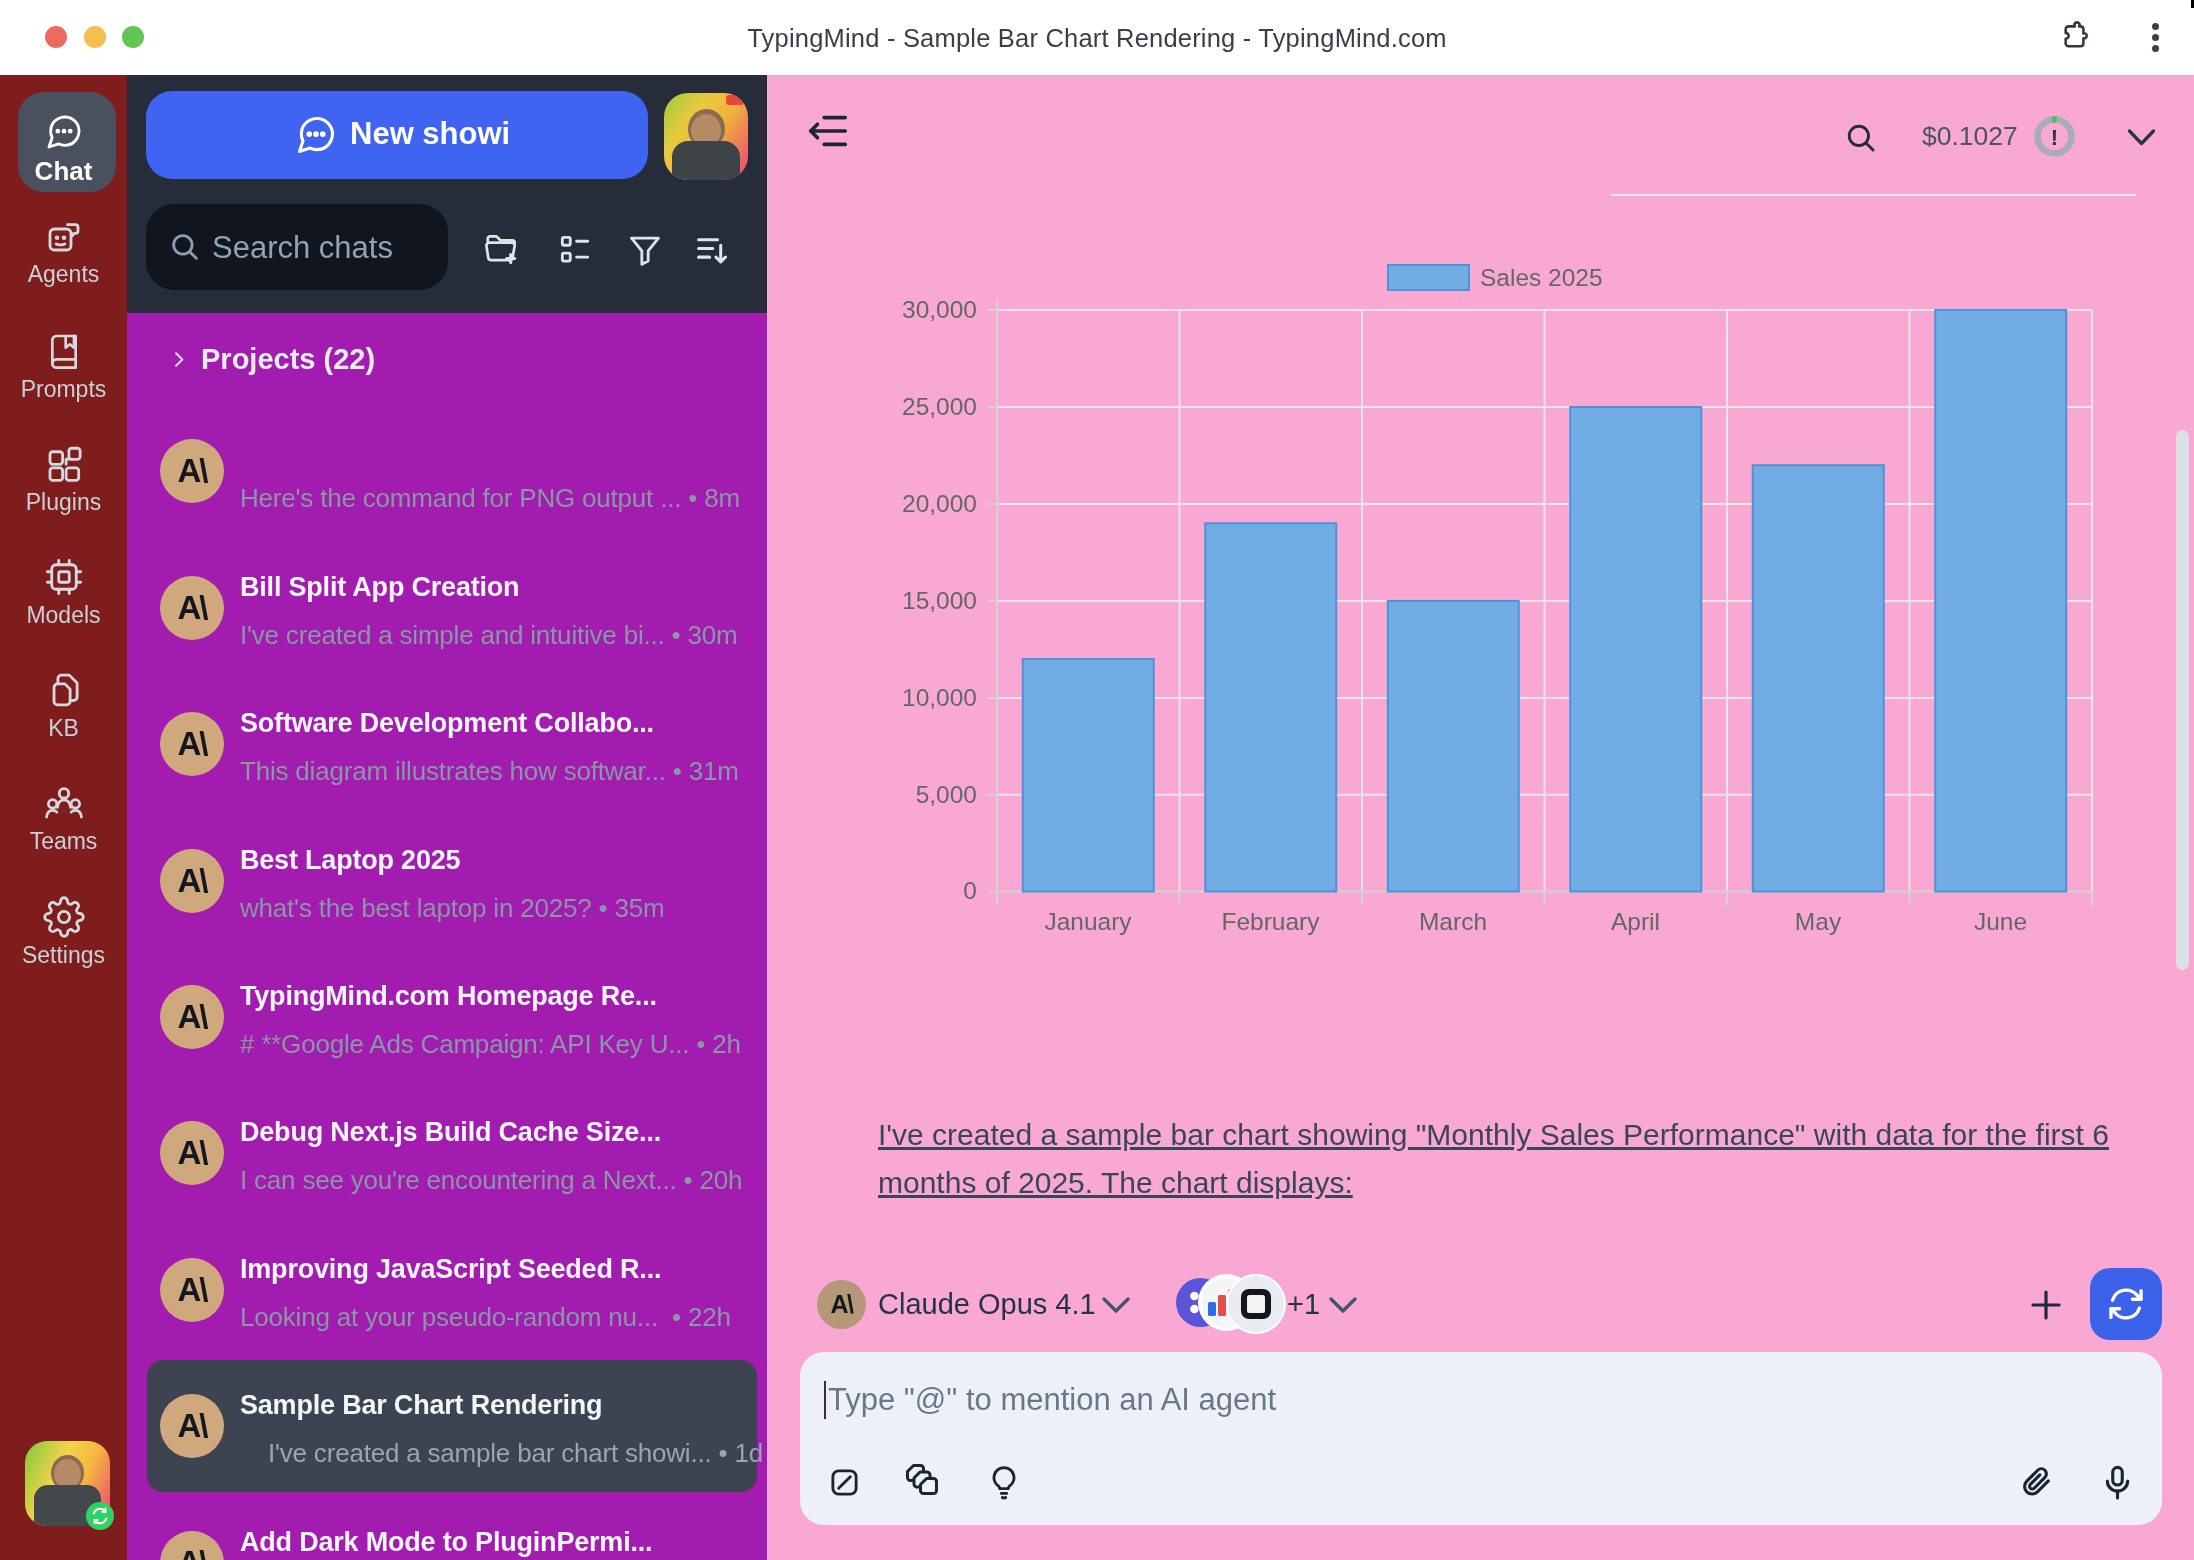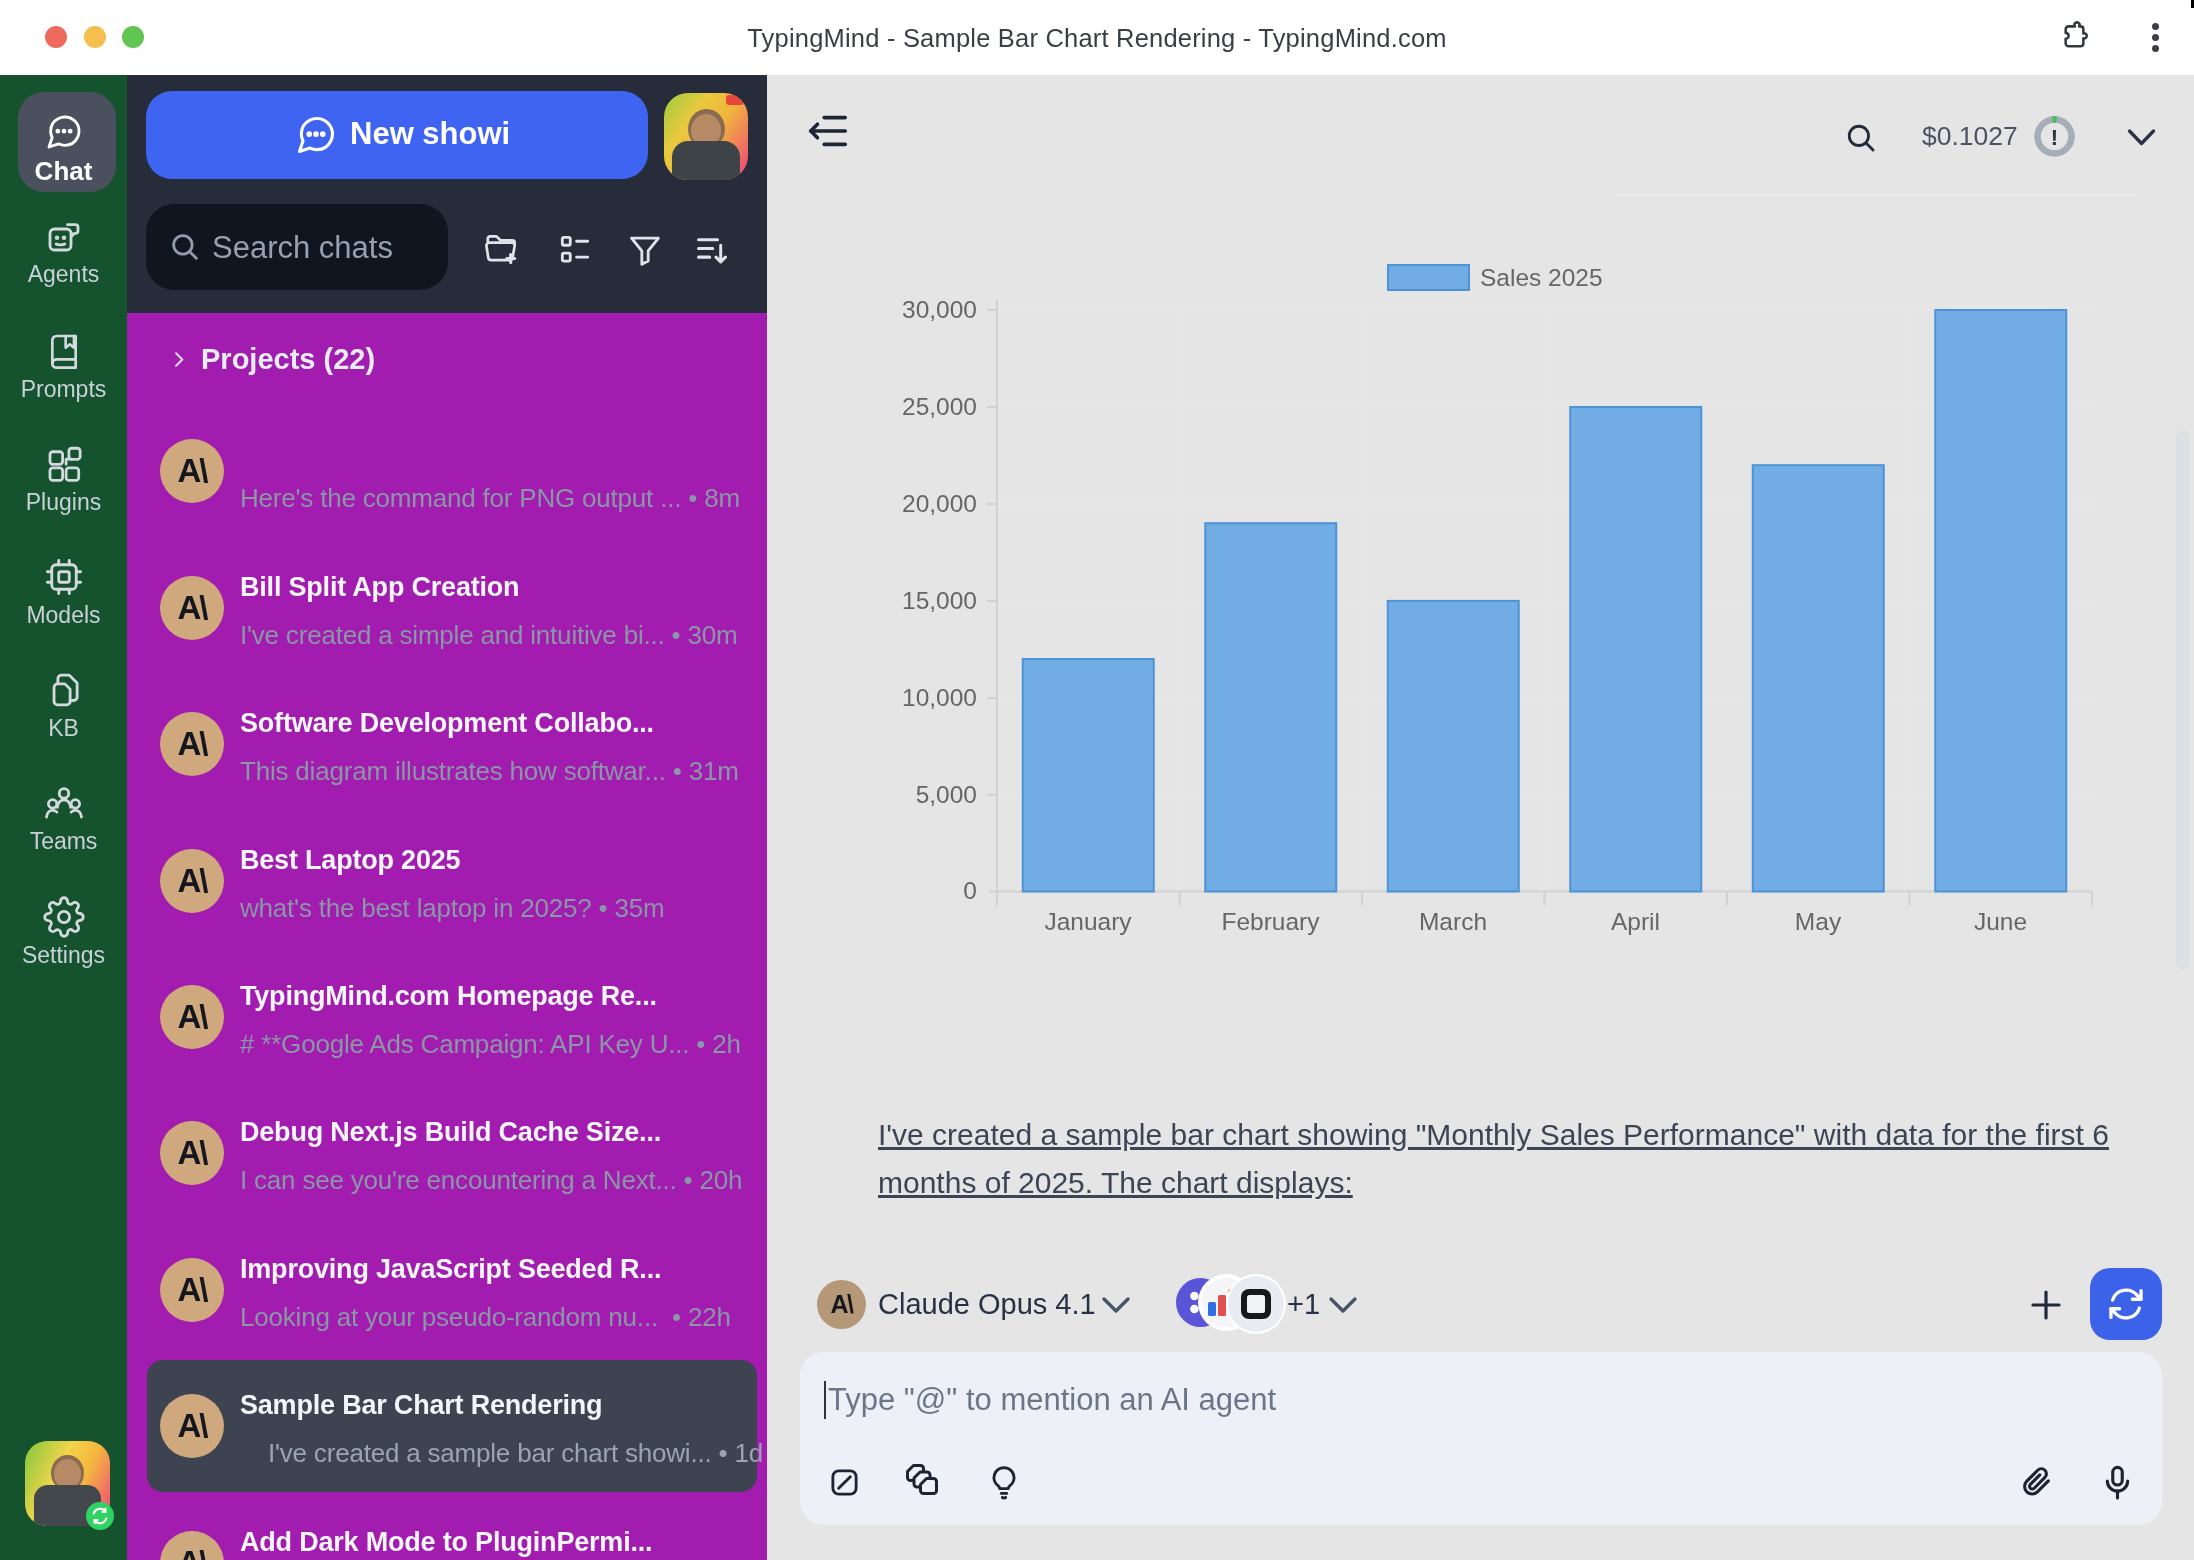--- a/index.html
+++ b/index.html
@@ -5,37 +5,37 @@
 * { margin:0; padding:0; box-sizing:border-box; }
 html,body { width:2194px; height:1560px; overflow:hidden; background:#fff; }
 body { font-family:"Liberation Sans", sans-serif; position:relative; }
 #app { position:absolute; inset:0; width:2194px; height:1560px; }
 .abs { position:absolute; }
 
 .titlebar { position:absolute; left:0; top:0; width:2194px; height:75px; background:#fff; }
 .tl { position:absolute; top:26px; width:22px; height:22px; border-radius:50%; }
 .title-text { position:absolute; top:24px; left:0; width:2194px; text-align:center; font-size:25.5px; color:#3a3f46; letter-spacing:-0.1px; letter-spacing:0.2px; }
 
-.nav { position:absolute; left:0; top:75px; width:127px; height:1485px; background:#14532d; }
+.nav { position:absolute; left:0; top:75px; width:127px; height:1485px; background:#7f1d1d; }
 .nav-item { position:absolute; left:0; width:127px; text-align:center; }
 .nav-label { font-size:23px; color:#c9d0da; }
 .nav-active-box { position:absolute; left:18px; top:17px; width:98px; height:100px; border-radius:26px; background:#4a505e; }
 
 .side-top { position:absolute; left:127px; top:75px; width:640px; height:238px; background:#262c3a; }
 .newchat { position:absolute; left:19px; top:16px; width:502px; height:88px; border-radius:26px; background:#3f64f2; color:#fff; font-size:31px; font-weight:700; }
 .avatar-u { position:absolute; left:537px; top:18px; width:84px; height:87px; border-radius:24px; overflow:hidden; }
 .searchbox { position:absolute; left:19px; top:129px; width:302px; height:86px; border-radius:28px; background:#10151f; }
 .side-list { position:absolute; left:127px; top:313px; width:640px; height:1247px; background:#a21caf; overflow:hidden; }
 .chat-item { position:absolute; left:20px; width:610px; height:132px; }
 .chat-item.sel { background:#3d4351; border-radius:16px; }
 .cavatar { position:absolute; left:13px; top:34px; width:64px; height:64px; border-radius:50%; background:#cfa87e; color:#14171d; font-weight:700; font-size:33px; text-align:center; line-height:64px; letter-spacing:-2px; }
 .ctitle { position:absolute; left:93px; top:30px; width:520px; font-size:27px; font-weight:700; letter-spacing:-0.2px; color:#f3f6fa; white-space:nowrap; overflow:hidden; }
 .csub { position:absolute; left:93px; top:78px; width:520px; font-size:26px; letter-spacing:-0.2px; color:#8b96a6; white-space:nowrap; overflow:hidden; }
 
-.main { position:absolute; left:767px; top:75px; width:1427px; height:1485px; background:#e5e5e5; }
+.main { position:absolute; left:767px; top:75px; width:1427px; height:1485px; background:#f9a8d4; }
 .para { position:absolute; left:111px; top:1036px; width:1260px; font-size:30px; line-height:48px; color:#3b4556;text-decoration:underline; }
 svg text { font-family:"Liberation Sans", sans-serif; }
 </style>
 </head>
 <body>
 <div id="app">
 
 <div class="titlebar">
   <div class="tl" style="left:45px; background:#ed6a5e;"></div>
   <div class="tl" style="left:84px; background:#f4bf4f;"></div>

